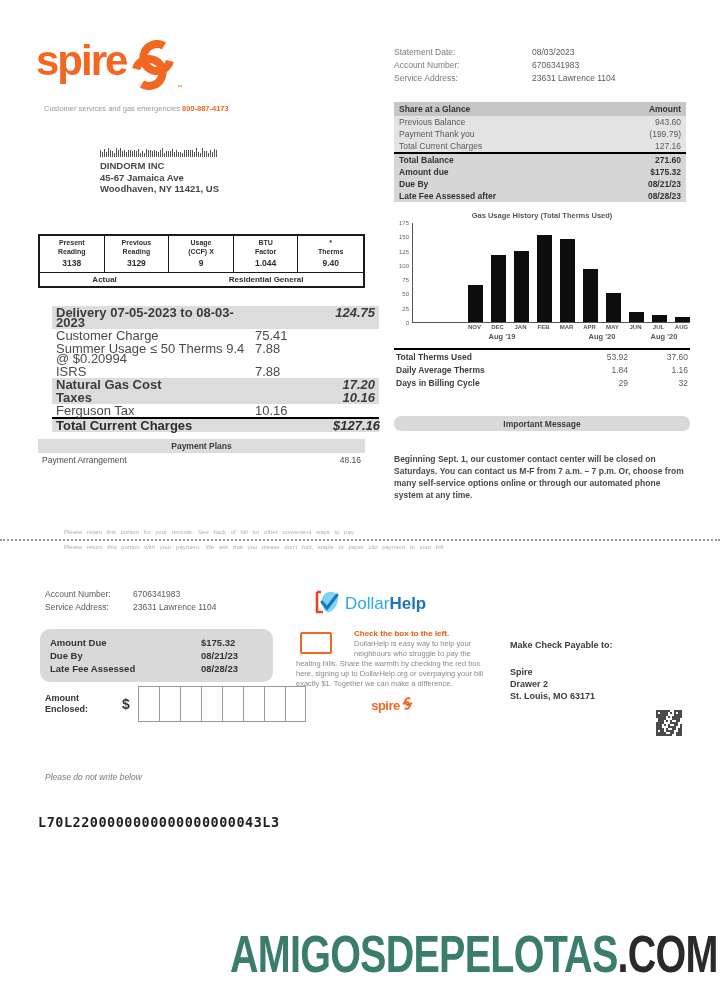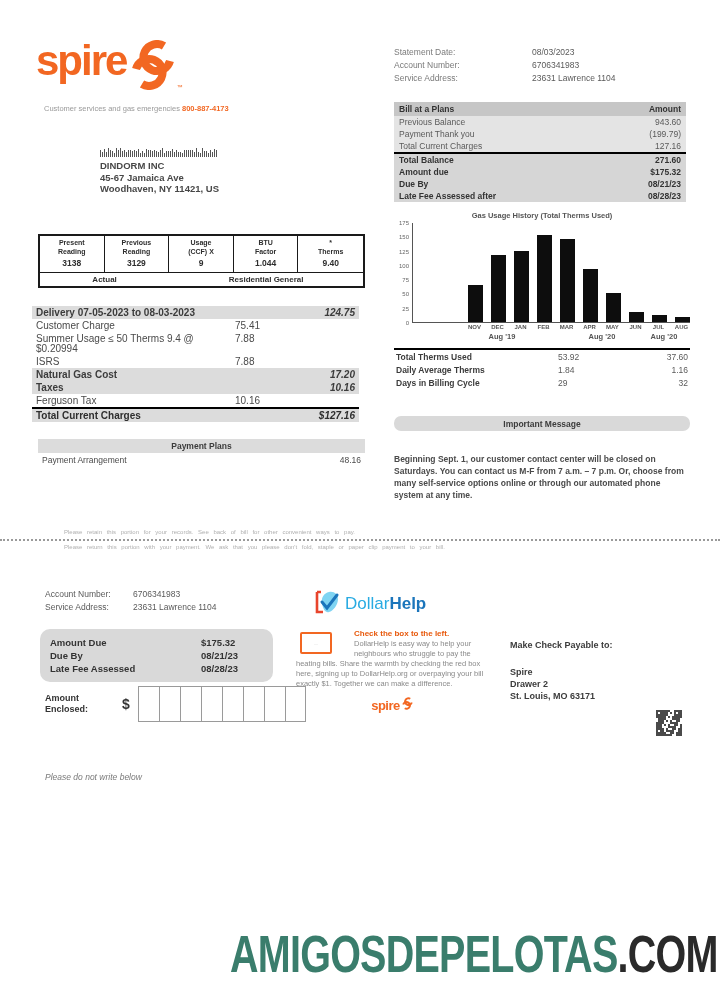--- a/index.html
+++ b/index.html
@@ -27,21 +27,21 @@
   .meter-grid { display:grid; grid-template-columns:repeat(5,1fr); }
   .mcell { border-right:1.5px solid #1a1a1a; text-align:center; padding:3px 1px 4px; }
   .mcell:last-child { border-right:none; }
   .mhead { font-size:7px; font-weight:bold; color:#2e2e2e; white-space:pre-line; line-height:8.5px; }
   .mval { font-size:8.5px; font-weight:bold; color:#2e2e2e; margin-top:2px; }
   .mfoot { display:flex; border-top:1.5px solid #1a1a1a; font-size:8px; font-weight:bold; color:#2e2e2e; }
   .mfoot .fl { width:40%; text-align:center; padding:2px; }
   .mfoot .fr { width:60%; text-align:center; padding:2px; }
 
   
-  .charges { position:absolute; left:32px; top:306px; width:327px; font-size:10px; }
+  .charges { position:absolute; left:52px; top:306px; width:327px; font-size:13px; }
   .crow { display:flex; padding:1.5px 4px; line-height:10px; }
   .crow .lab { flex:1; }
   .crow .mid { width:78px; text-align:left; }
   .crow .rt  { width:42px; text-align:right;font-style:italic; }
   .crow.section { background:#dcdcdc; font-weight:bold; color:#3c3c3c; }
   .crow.total { background:#dcdcdc; font-weight:bold; color:#2e2e2e; border-top:2.5px solid #000; }
 
   .plans { position:absolute; left:38px; top:439px; width:327px; font-size:8.5px; }
   .plans-head { background:#dcdcdc; text-align:center; font-weight:bold; color:#3c3c3c; padding:2px; }
   .prow { display:flex; padding:2px 4px; }
@@ -72,21 +72,21 @@
   .bar { width:15px; background:#0d0d0d; }
   .xlabels { display:flex; gap:8px; padding-left:55px; margin-left:18px; margin-top:1px; }
   .xlab { width:15px; text-align:center; font-size:6px; font-weight:bold; color:#555; white-space:nowrap; }
   .periods { position:relative; height:11px; margin-top:2px; font-size:7.5px; color:#555; font-weight:bold; }
   .periods span { position:absolute; width:60px; text-align:center; }
 
   
   .usage { position:absolute; left:394px; top:348px; width:296px; font-size:8.5px; border-top:2.5px solid #000; }
   .urow { display:flex; padding:1.5px 2px; }
   .urow .lab { flex:1; font-weight:bold; color:#3c3c3c; }
-  .urow .v1 { width:70px; color:#5a5a5a; }
+  .urow .v1 { width:70px; text-align:right; color:#5a5a5a; }
   .urow .v2 { width:60px; text-align:right; color:#5a5a5a; }
 
   
   .important { position:absolute; left:394px; top:416px; width:296px; }
   .imp-head { background:#d9d9d9; border-radius:7px; text-align:center; font-weight:bold;
               font-size:8.5px; color:#3c3c3c; padding:2.5px; }
   .imp-body { font-size:8.5px; line-height:12px; font-weight:bold; color:#4a4a4a; margin-top:22px; }
 
   
   .perf-a { position:absolute; left:64px; top:529px; font-size:6px; color:#b0b0b0; word-spacing:3px; }
@@ -320,21 +320,21 @@
       <span class="sv">6706341983</span>
     </div>
     <div class="srow">
       <span class="sl">Service Address:</span>
       <span class="sv">23631 Lawrence 1104</span>
     </div>
   </div>
 
   <div class="glance">
     <div class="ghead">
-      <span class="gl">Bill at a Plans</span>
+      <span class="gl">Share at a Glance</span>
       <span class="gv">Amount</span>
     </div>
     <div id="glance-rows">
         <div class="grow">
           <div class="gl">Previous Balance</div>
           <div class="gv">943.60</div>
         </div>
         <div class="grow">
           <div class="gl">Payment Thank you</div>
           <div class="gv">(199.79)</div>
@@ -675,18 +675,19 @@
       <i class="f"></i>
       <i class="f"></i>
       <i></i>
       <i></i>
       <i class="f"></i>
       <i class="f"></i>
       <i class="f"></i>
     </div>
 
   <div class="no-write">Please do not write below</div>
+  <div class="ocr">L70L2200000000000000000043L3</div>
 
   <div class="wm">
     <span id="wm-main" style="color: rgb(58, 125, 108);">AMIGOSDEPELOTAS</span><span id="wm-suffix" style="color: rgb(42, 42, 42);">.COM</span>
   </div>
 
 </div>
 
 </body></html>

